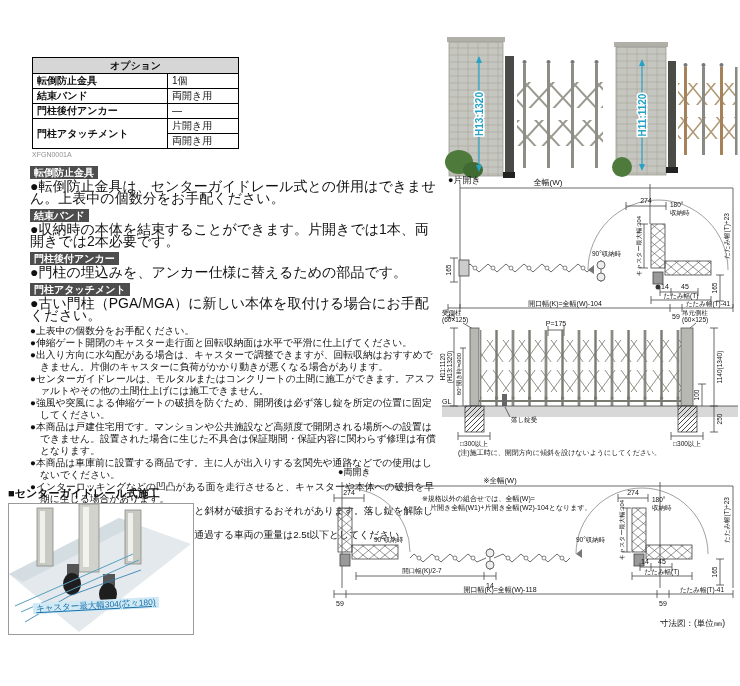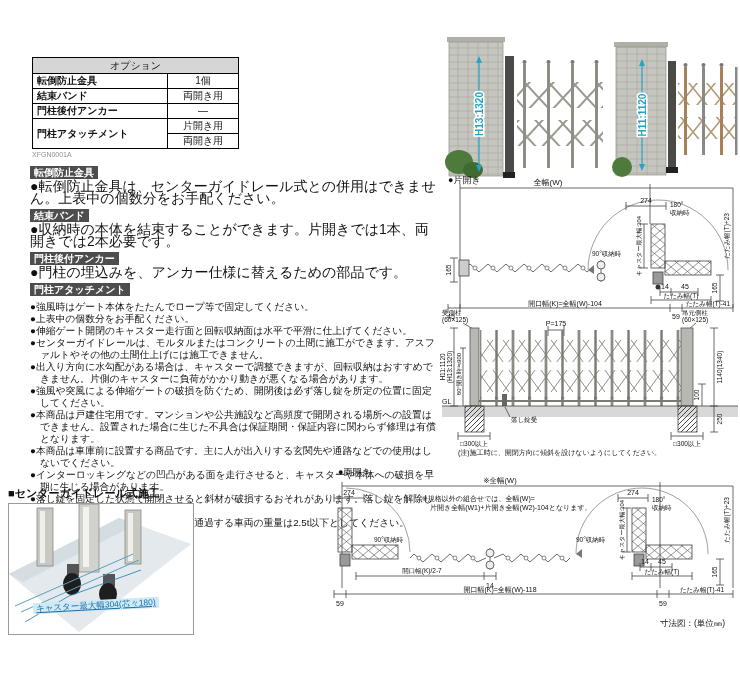--- a/index.html
+++ b/index.html
@@ -2,23 +2,23 @@
 <html><head>
 <meta charset="utf-8">
 <style>
   html,body{margin:0;padding:0;background:#fff;}
   .page{position:relative;width:740px;height:686px;background:#fff;overflow:hidden;
         font-family:"Liberation Sans","DejaVu Sans",sans-serif;color:#111;}
   
   .left-col{position:absolute;left:30px;top:57px;width:410px;}
   table.opts{border-collapse:collapse;font-size:10px;margin-left:2px;}
   table.opts th,table.opts td{border:1px solid #000;padding:0 4px;height:14px;line-height:14px;}
-  table.opts th{background:#d6d6d6;font-weight:normal;text-align:center;height:15px;}
+  table.opts th{background:#d6d6d6;font-weight:bold;text-align:center;height:15px;}
   td.lbl{width:126px;font-weight:bold;text-align:left;}
-  td.val{width:62px;text-align:center;}
+  td.val{width:62px;}
   .code{font-size:7px;color:#909090;margin:2px 0 4px 2px;}
   .sec{margin-bottom:1px;}
   .sec-title{display:inline-block;background:#4d4d4d;color:#fff;font-weight:bold;
              font-size:10px;line-height:13px;padding:0 4px;}
   .sec-text{font-size:14px;line-height:12px;}
   .notes{margin-top:4px;}
   .note{font-size:9.8px;line-height:12px;padding-left:10px;text-indent:-10px;}
   
   .guide{position:absolute;left:8px;top:486px;width:192px;}
   .guide-title{font-size:11px;font-weight:bold;}
@@ -74,28 +74,28 @@
     <div class="sec">
       <span class="sec-title">結束バンド</span>
       <div class="sec-text">●収納時の本体を結束することができます。片開きでは1本、両開きでは2本必要です。</div>
     </div>
     <div class="sec">
       <span class="sec-title">門柱後付アンカー</span>
       <div class="sec-text">●門柱の埋込みを、アンカー仕様に替えるための部品です。</div>
     </div>
     <div class="sec">
       <span class="sec-title">門柱アタッチメント</span>
+      <div class="sec-text">●古い門柱（PGA/MGA）に新しい本体を取付ける場合にお手配ください。</div>
     </div>
 
     <div class="notes">
-      <div class="note">●強風時はゲート本体をたたんでロープ等で固定してください。</div>
       <div class="note">●上表中の個数分をお手配ください。</div>
       <div class="note">●伸縮ゲート開閉のキャスター走行面と回転収納面は水平で平滑に仕上げてください。</div>
+      <div class="note">●出入り方向に水勾配がある場合は、キャスターで調整できますが、回転収納はおすすめできません。片側のキャスターに負荷がかかり動きが悪くなる場合があります。</div>
       <div class="note">●センターガイドレールは、モルタルまたはコンクリートの土間に施工ができます。アスファルトやその他の土間仕上げには施工できません。</div>
-      <div class="note">●出入り方向に水勾配がある場合は、キャスターで調整できますが、回転収納はおすすめできません。片側のキャスターに負荷がかかり動きが悪くなる場合があります。</div>
       <div class="note">●強風や突風による伸縮ゲートの破損を防ぐため、開閉後は必ず落し錠を所定の位置に固定してください。</div>
       <div class="note">●本商品は戸建住宅用です。マンションや公共施設など高頻度で開閉される場所への設置はできません。設置された場合に生じた不具合は保証期間・保証内容に関わらず修理は有償となります。</div>
       <div class="note">●本商品は車庫前に設置する商品です。主に人が出入りする玄関先や通路などでの使用はしないでください。</div>
       <div class="note">●インターロッキングなどの凹凸がある面を走行させると、キャスターや本体への破損を早期に生じる場合があります。</div>
       <div class="note">●落し錠を固定した状態で開閉させると斜材が破損するおそれがあります。落し錠を解除して開閉してください。</div>
       <div class="note">●転倒防止金具受とガイドレール上を通過する車両の重量は2.5t以下としてください。</div>
     </div>
   </div>
 
   <div class="guide">

